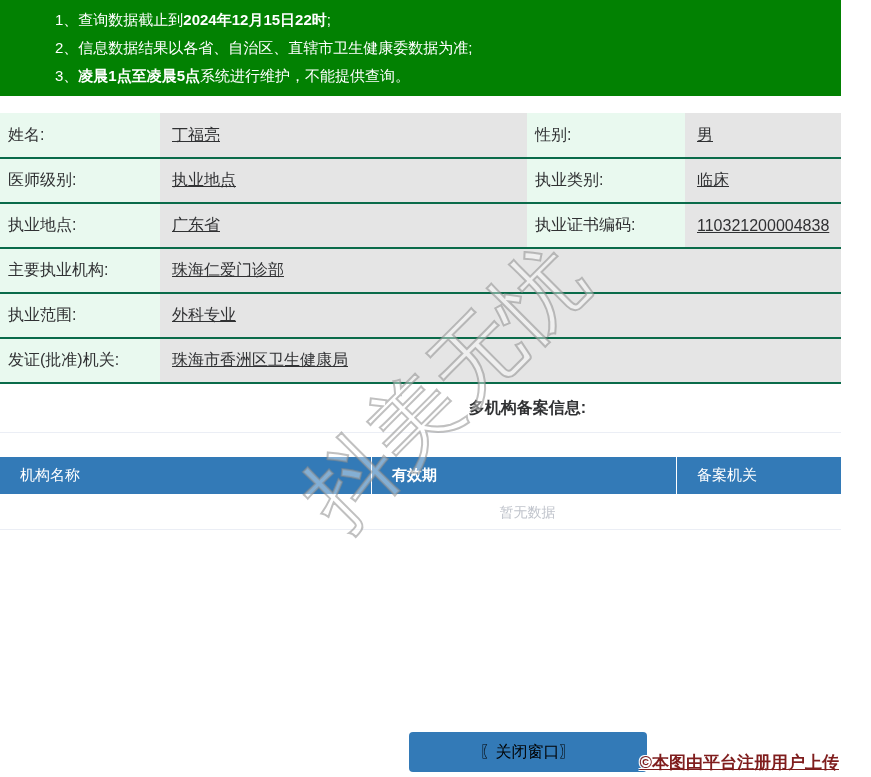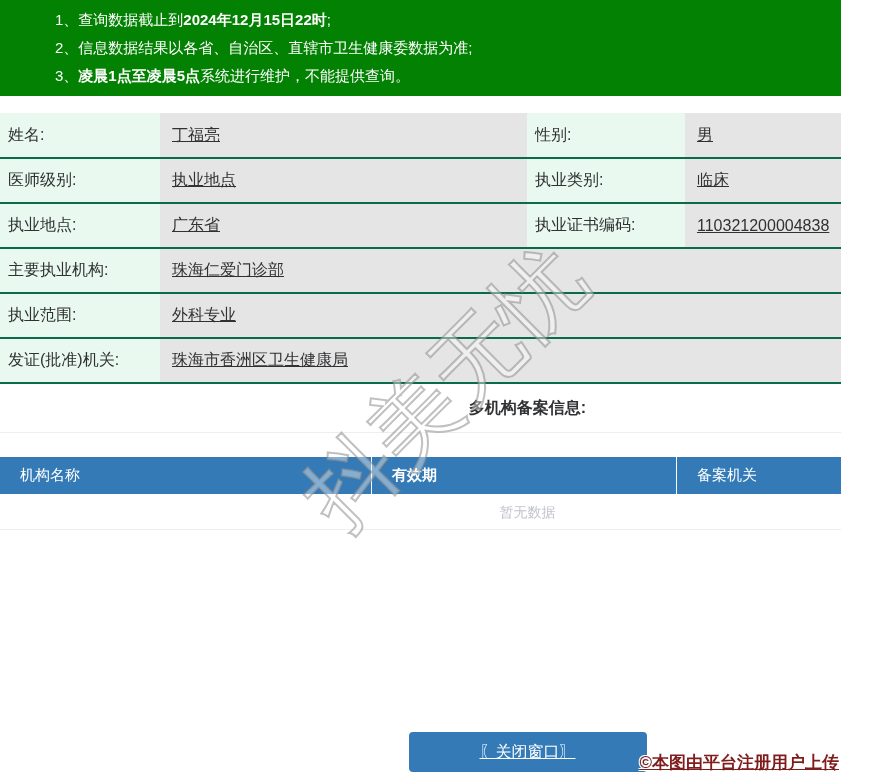--- a/index.html
+++ b/index.html
@@ -58,24 +58,23 @@
   .hcell.c2{width:305px;border-right:1px solid #fff;font-weight:bold;}
   .hcell.c3{width:378px;}
   .empty-row{
     width:1055px;height:36px;line-height:36px;text-align:center;
     color:var(--empty-gray);font-size:14px;border-bottom:1px solid var(--light-border);
   }
 
   
   .btn-wrap{width:1055px;margin-top:202px;text-align:center;}
   .close-btn{
-    width:238px;height:40px;background:var(--button-blue);color:#ffffff;
+    width:238px;height:40px;background:var(--button-blue);color:#000000;
     border:none;border-radius:4px;font-size:16px;cursor:pointer;
     font-family:"Liberation Sans","DejaVu Sans",sans-serif;
-    text-decoration:underline;
   }
 
   
   .diag-watermark{
     position:absolute;left:255px;top:338px;width:380px;height:100px;
     font-size:88px;line-height:100px;text-align:center;white-space:nowrap;
     transform:rotate(-45deg);
     color:rgba(255,255,255,0.40);
     -webkit-text-stroke:2px rgba(140,140,140,0.55);
     z-index:5;pointer-events:none;

